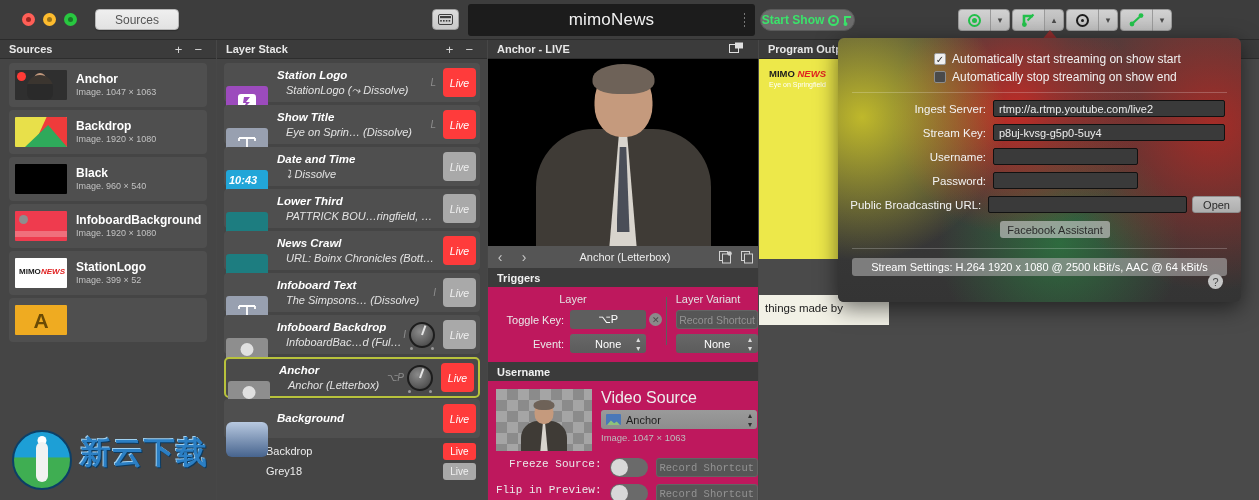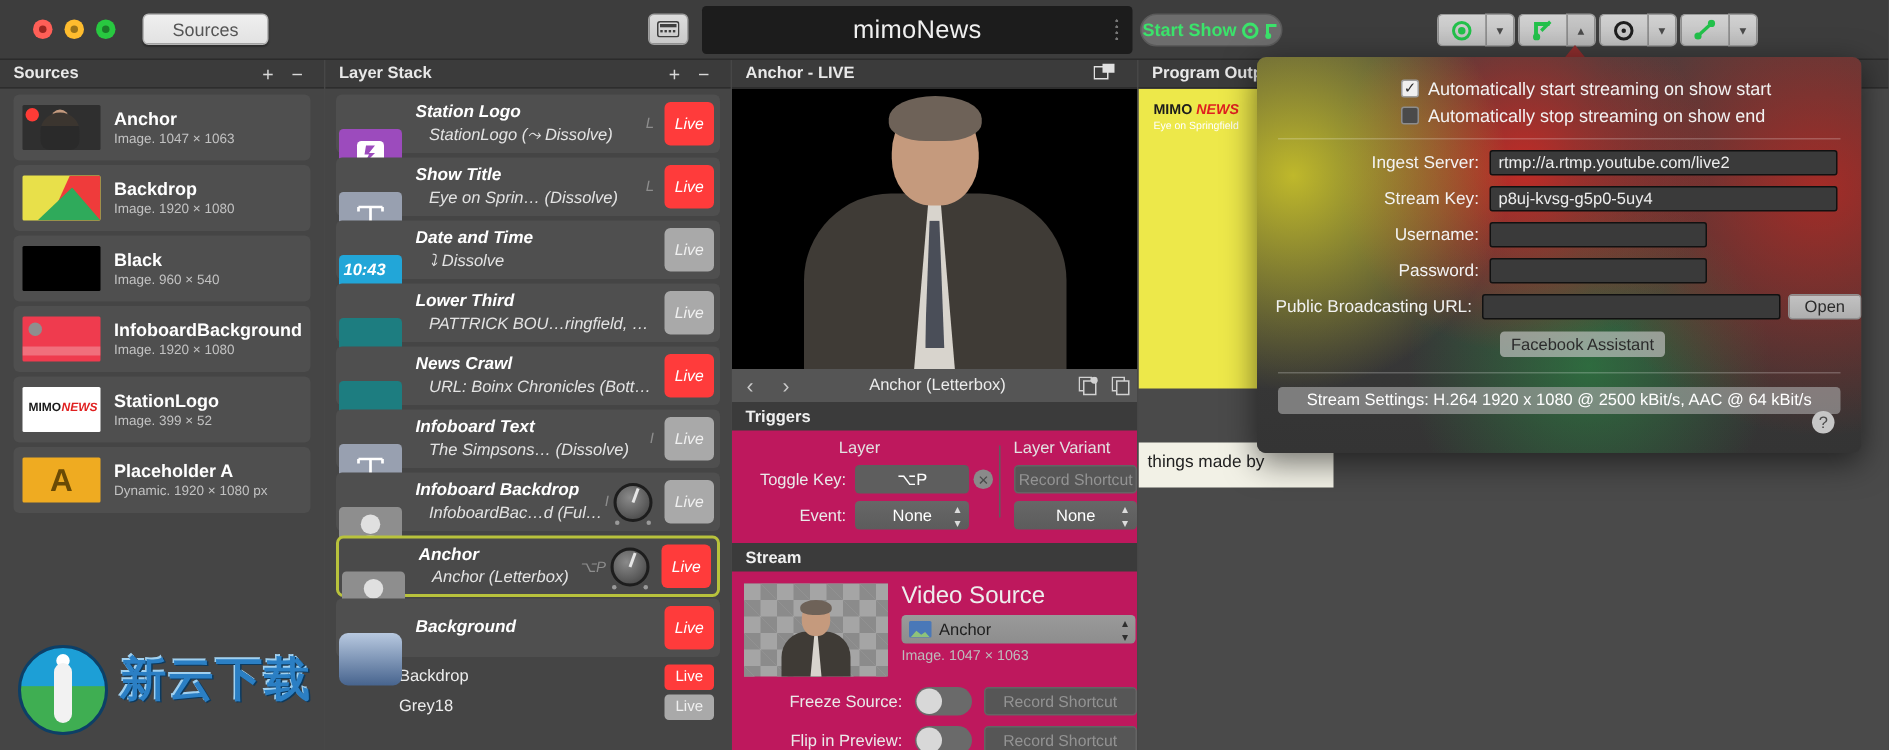--- a/index.html
+++ b/index.html
@@ -239,21 +239,21 @@
   .vt-shirt{position:absolute;left:50%;top:22px;transform:translateX(-50%);width:11px;height:30px;background:#d8d4cd;clip-path:polygon(40% 0,60% 0,85% 100%,15% 100%);}
 
   .vsrclabel{color:#ededed;font-size:16px;}
   .vsrcmeta{color:#bdbdbd;font-size:9.5px;margin-top:3px;}
   .vsel{width:156px;height:19px;margin-top:3px;border-radius:3px;background:linear-gradient(#9a9a9a,#8d8d8d);display:flex;align-items:center;position:relative;color:#1e1e1e;font-size:11px;}
   .vsel .ic{width:15px;height:11px;margin-left:5px;background:#4a78b8;border-radius:1px;position:relative;overflow:hidden;}
   .vsel .ic::after{content:'';position:absolute;left:1px;bottom:0;width:13px;height:6px;background:#8ec27a;clip-path:polygon(0 100%,30% 25%,55% 70%,75% 40%,100% 100%);}
   .vsel .tx{margin-left:5px;}
   .vsel .chev{position:absolute;right:5px;font-size:8px;line-height:9px;color:#2e2e2e;text-align:center;}
 
-  .togrow{display:flex;align-items:center;margin-top:7px;}
+  .togrow{display:flex;margin-top:7px;font-family:Liberation Mono, monospace;}
   .togrow .lab{width:130px;text-align:right;color:#eaeaea;font-size:11px;padding-right:8px;}
   .toggle{width:38px;height:19px;border-radius:10px;background:#6a6a6a;position:relative;flex:0 0 auto;}
   .toggle::after{content:'';position:absolute;left:1px;top:1px;width:17px;height:17px;border-radius:50%;background:#d8d8d8;}
 
   
   #program-panel { position:absolute; left:759px; top:40px; width:500px; height:460px; background:#4a4a4a; }
   #program-hdr { left:759px; top:40px; width:500px; }
   .progout { position:absolute; left:0; top:19px; width:500px; height:441px; background:#4a4a4a; overflow:hidden; }
   .po-yellow{position:absolute;left:0;top:0;width:92px;height:200px;background:#ede84a;}
   .po-logo{position:absolute;left:10px;top:9px;font-size:9.5px;font-weight:bold;color:#1c1c1c;}
@@ -420,24 +420,20 @@
         <div class="srcrow">
           <div class="srcthumb th-logo"></div>
           <div class="srcmeta">
             <div class="srcname">StationLogo</div>
             <div class="srcsub">Image. 399 × 52</div>
           </div>
         </div>
         <div class="srcrow">
           <div class="srcthumb th-place">
             <span>A</span>
-          </div>
-          <div class="srcmeta">
-            <div class="srcname">Placeholder A</div>
-            <div class="srcsub">Dynamic. 1920 × 1080 px</div>
           </div>
         </div>
       </div>
   </div>
   <div class="panelhdr" id="sources-hdr">
     <span class="lbl">Sources</span>
     <span class="pm">
       <span>+</span>
       <span>−</span>
     </span>
@@ -625,21 +621,21 @@
             <span>None</span>
             <span class="chev">▴<br>▾</span>
           </span>
           <span class="selectbox" style="width:88px;margin-left:30px;">
             <span>None</span>
             <span class="chev">▴<br>▾</span>
           </span>
         </div>
       </div>
 
-      <div class="sechdr" style="margin-top:9px;">Stream</div>
+      <div class="sechdr" style="margin-top:9px;">Username</div>
 
       <div class="contentrow">
         <div class="vidthumb">
           <div class="vt-person">
             <div class="vt-body"></div>
               <div class="vt-shirt"></div>
             <div class="vt-head"></div>
               <div class="vt-hair"></div>
           </div>
         </div>

